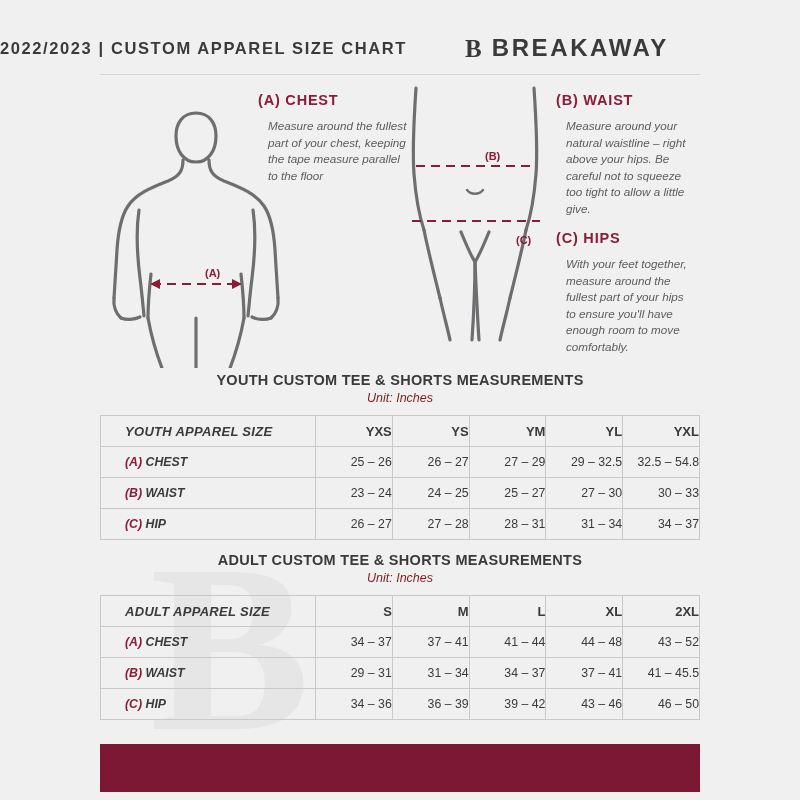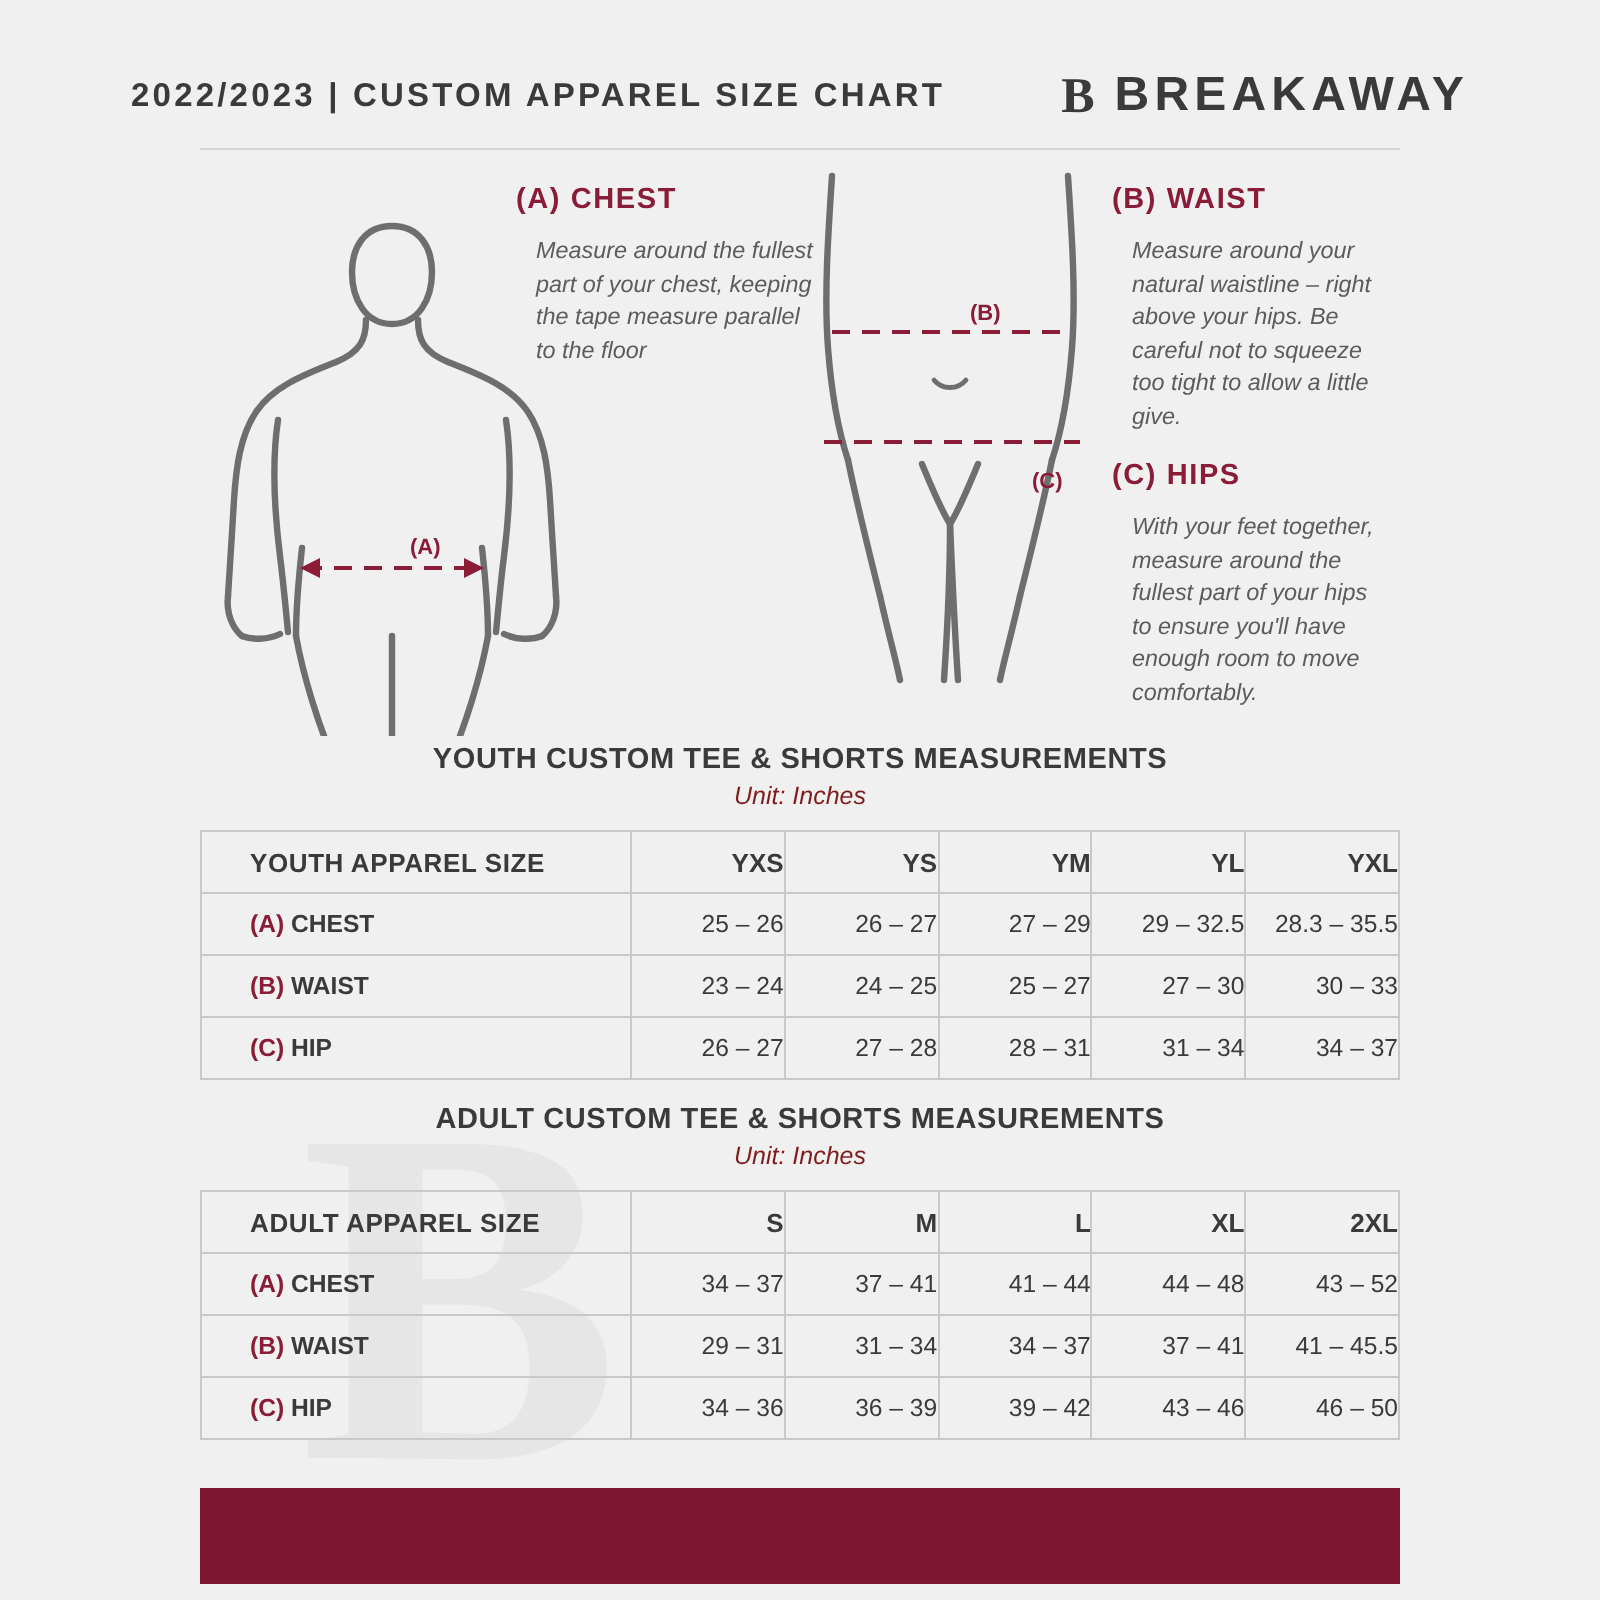--- a/index.html
+++ b/index.html
@@ -44,21 +44,20 @@
   }
   
   .header {
     position: absolute;
     left: 0;
     top: 14px;
     width: 800px;
     height: 52px;
     display: flex;
     align-items: center;
-    justify-content: center;
     z-index: 2;
     gap: 14px;
   }
   .header-title {
     font-size: 16.5px;
     font-weight: bold;
     letter-spacing: 1.6px;
     color: #3a3a3c;
   }
   .brand-wrap {
@@ -161,20 +160,21 @@
   }
   table tr:first-child td {
     font-weight: bold;
     font-size: 13px;
   }
   td.rowhead {
     text-align: left;
     padding-left: 24px;
     font-weight: bold;
     width: 190px;
+    font-style: italic;
   }
   tr.head td.rowhead {
     letter-spacing: 0.3px;
   }
   .tag {
     color: #8a1c38;
   }
   
   table td:first-child { border-left: 1px solid #c9c9c9; }
 
@@ -298,21 +298,21 @@
             <td>YM</td>
             <td>YL</td>
             <td>YXL</td>
           </tr>
           <tr>
             <td class="rowhead"><span class="tag">(A)</span> <span>CHEST</span></td>
             <td>25 – 26</td>
             <td>26 – 27</td>
             <td>27 – 29</td>
             <td>29 – 32.5</td>
-            <td>28.3 – 35.5</td>
+            <td>32.5 – 54.8</td>
           </tr>
           <tr>
             <td class="rowhead"><span class="tag">(B)</span> <span>WAIST</span></td>
             <td>23 – 24</td>
             <td>24 – 25</td>
             <td>25 – 27</td>
             <td>27 – 30</td>
             <td>30 – 33</td>
           </tr>
           <tr>

